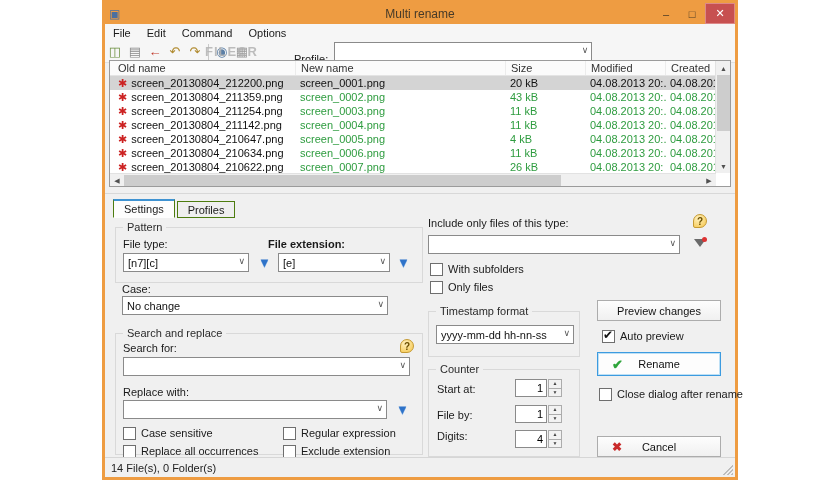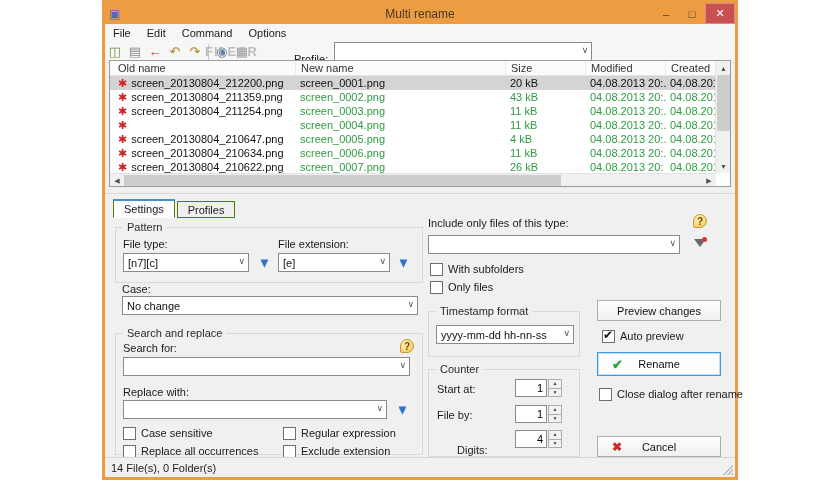--- a/index.html
+++ b/index.html
@@ -205,20 +205,21 @@
             <span>screen_20130804_211254.png</span>
           </span>
         <span class="c c-new">screen_0003.png</span>
         <span class="c c-size">11 kB</span>
         <span class="c c-mod">04.08.2013 20:...</span>
         <span class="c c-cre">04.08.2013 2</span>
       </div>
       <div class="row">
         <span class="c c-old">
             <span class="ficon">✱</span>
+            <span>screen_20130804_211142.png</span>
           </span>
         <span class="c c-new">screen_0004.png</span>
         <span class="c c-size">11 kB</span>
         <span class="c c-mod">04.08.2013 20:...</span>
         <span class="c c-cre">04.08.2013 2</span>
       </div>
       <div class="row">
         <span class="c c-old">
             <span class="ficon">✱</span>
             <span>screen_20130804_210647.png</span>
@@ -269,30 +270,30 @@
   </div>
 
   <div class="grp" style="left:10px; top:224px; width:308px; height:56px;">
     <span class="grp-legend">Pattern</span>
     <span class="lbl" style="left:7px; top:10px;">File type:</span>
     <span class="combo" style="left:7px; top:25px; width:126px;">
       <span>[n7][c]</span>
       <span class="arr">∨</span>
     </span>
     <span class="expand-tri" style="left:142px; top:28px;">▼</span>
-    <span class="lbl" style="left:162px; top:10px;">File extension:</span>
+    <span class="lbl" style="left:152px; top:10px;font-weight:bold;">File extension:</span>
     <span class="combo" style="left:162px; top:25px; width:112px;">
       <span>[e]</span>
       <span class="arr">∨</span>
     </span>
     <span class="expand-tri" style="left:281px; top:28px;">▼</span>
   </div>
 
   <span class="lbl" style="left:17px; top:280px;">Case:</span>
-  <span class="combo" style="left:17px; top:293px; width:296px;">
+  <span class="combo" style="left:17px; top:293px; width:266px;">
     <span>No change</span>
     <span class="arr">∨</span>
   </span>
 
   <div class="grp" style="left:10px; top:330px; width:308px; height:122px;">
     <span class="grp-legend">Search and replace</span>
     <span class="lbl" style="left:7px; top:8px;">Search for:</span>
     <span class="q-icon" style="left:284px; top:5px;">?</span>
     <span class="combo" style="left:7px; top:23px; width:287px;">
       <span></span>
@@ -357,21 +358,21 @@
         </span>
     </span>
     <span class="lbl" style="left:8px; top:39px;">File by:</span>
     <span class="spin" style="left:86px; top:35px;">
       <span class="val">1</span>
       <span class="ud">
           <span>▲</span>
           <span>▼</span>
         </span>
     </span>
-    <span class="lbl" style="left:8px; top:74px;margin-left:20px;">Digits:</span>
+    <span class="lbl" style="left:8px; top:60px;">Digits:</span>
     <span class="spin" style="left:86px; top:60px;">
       <span class="val">4</span>
       <span class="ud">
           <span>▲</span>
           <span>▼</span>
         </span>
     </span>
   </div>
 
   <span class="btn" style="left:492px; top:297px; width:124px; height:21px;">

